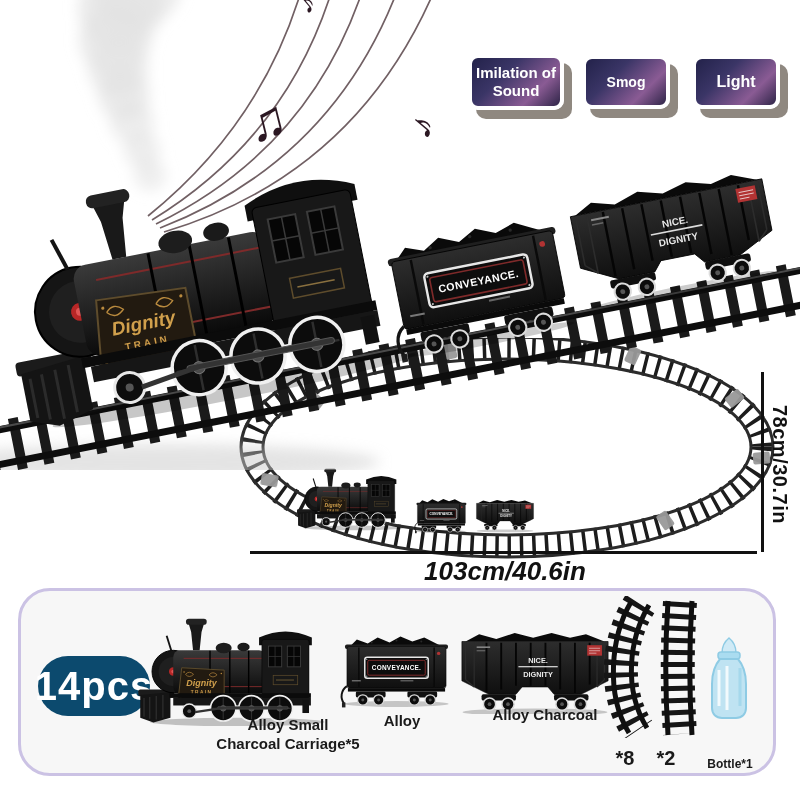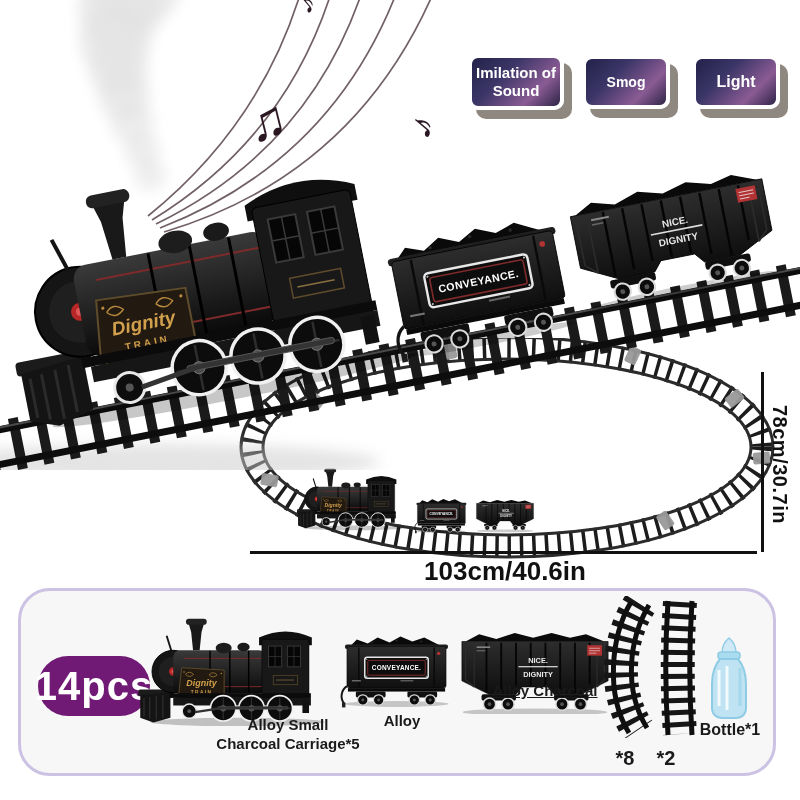--- a/index.html
+++ b/index.html
@@ -19,36 +19,36 @@
   .badge-3 { left:692px; top:55px; width:80px; height:46px; font-size:16px; }
 
   
   .dim-line { position:absolute; background:#111; }
   .dim-v { left:761px; top:372px; width:3px; height:180px; }
   .dim-h { left:250px; top:551px; width:507px; height:3px; }
   .dim-label { position:absolute; color:#111; font-weight:bold; }
   .dim-label-v { left:766px; top:378px; height:172px; width:26px;
                  writing-mode:vertical-rl; display:flex; align-items:center; justify-content:center;
                  font-size:20px; letter-spacing:0.5px; }
-  .dim-label-h { left:310px; top:556px; width:390px; text-align:center; font-size:26px; }
+  .dim-label-h { left:310px; top:556px; width:390px; text-align:center; font-size:26px;font-style:italic; }
 
   
   .kit-box { position:absolute; left:18px; top:588px; width:758px; height:188px;
              background:#f7f7f7; border:3px solid #cbc2e4; border-radius:32px; box-sizing:border-box; }
   .count-badge { position:absolute; left:38px; top:656px; width:112px; height:60px;
-                 background:#701a75; border-radius:30px; color:#fff; font-weight:bold; font-size:40px;
+                 background:#0c4a6e; border-radius:30px; color:#fff; font-weight:bold; font-size:40px;
                  display:flex; align-items:center; justify-content:center; letter-spacing:1px; }
   .kit-label { position:absolute; text-align:center; color:#1a1a1a; font-weight:bold;
                font-size:15px; line-height:1.25; }
   .kit-label-1 { left:160px; top:716px; width:256px; }
   .kit-label-2 { left:332px; top:712px; width:140px; }
-  .kit-label-3 { left:462px; top:682px; width:166px;text-decoration:underline; }
+  .kit-label-3 { left:462px; top:706px; width:166px; }
   .kit-label-4 { left:600px; top:746px; width:50px; font-size:20px; }
   .kit-label-5 { left:644px; top:746px; width:44px; font-size:20px; }
-  .kit-label-6 { left:684px; top:720px; width:92px; font-size:16px; }
+  .kit-label-6 { left:684px; top:757px; width:92px; font-size:12px; }
 </style>
 </head>
 <body>
 
 <div class="stage">
 
   <svg style="left:235px; top:338px;" width="540" height="225" viewBox="0 0 540 225">
 
     <ellipse cx="272" cy="109" rx="255" ry="99" fill="none" stroke="#1c1c1c" stroke-width="24" stroke-dasharray="3.5 9"></ellipse>
 

